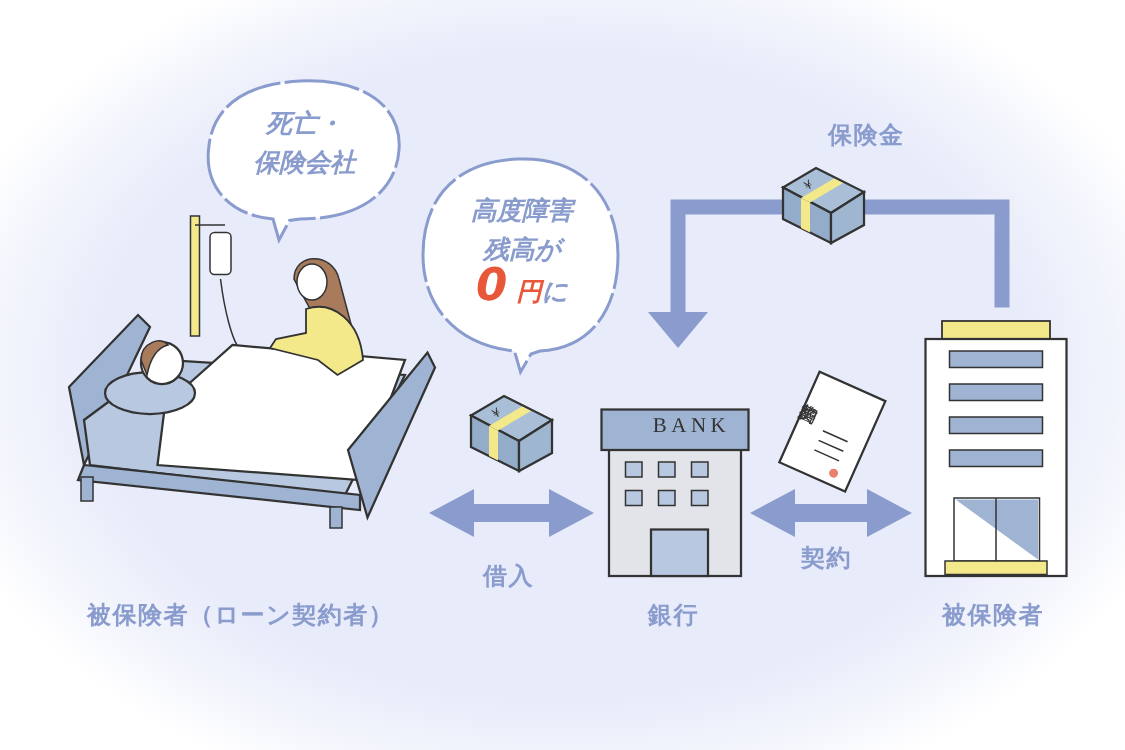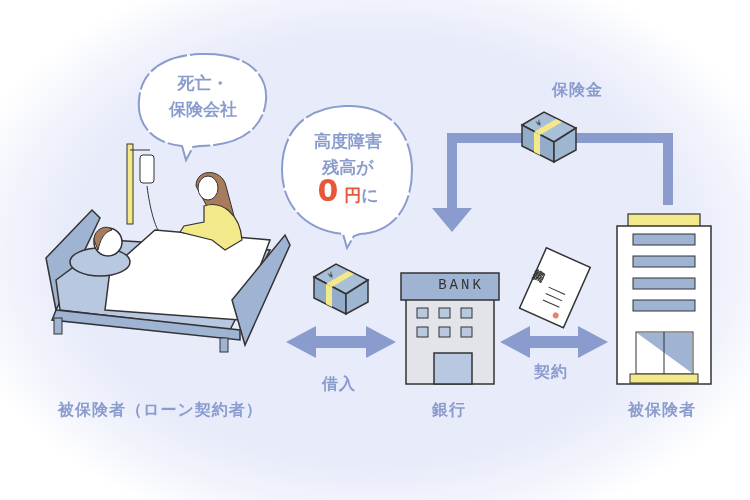--- a/index.html
+++ b/index.html
@@ -1,20 +1,20 @@
 <!DOCTYPE html>
 <html><head>
 <meta charset="utf-8">
 <style>
   html, body { margin: 0; padding: 0; }
   body { width: 750px; height: 500px; position: relative; overflow: hidden; background: #ffffff; font-family: "DejaVu Sans", sans-serif; }
   .bg { position: absolute; left: 0; top: 0; width: 750px; height: 500px;
         background: radial-gradient(ellipse 430px 300px at 375px 250px, #e8ebfa 0%, #e8ebfa 72%, #f2f4fc 86%, #ffffff 100%); }
   .label { position: absolute; color: #8a9ccd; font-weight: bold; font-size: 16px; letter-spacing: 1px; white-space: nowrap; }
-  .bubble-text { position: absolute; color: #8a9ccd; font-weight: bold; font-size: 17px; text-align: center; line-height: 26px; white-space: nowrap; }
+  .bubble-text { position: absolute; color: #8a9ccd; font-weight: bold; font-size: 17px; text-align: center; line-height: 26px; white-space: nowrap; font-style: italic; }
   .zero { color: #e8573a; font-size: 30px; font-weight: bold; }
   .yen { color: #e8573a; font-size: 17px; }
   svg { position: absolute; left: 0; top: 0; }
 </style>
 </head>
 <body>
 
 <div class="bg"></div>
 
 <svg width="750" height="500" viewBox="0 0 750 500">
@@ -139,15 +139,15 @@
   </div>
 </div>
 
 <div class="label" style="left:523px; top:80px;margin-left:29px;">保険金</div>
 <div class="label" style="left:322px; top:374px;">借入</div>
 <div class="label" style="left:534px; top:362px;">契約</div>
 <div class="label" style="left:58px; top:400px;">被保険者（ローン契約者）</div>
 <div class="label" style="left:432px; top:400px;">銀行</div>
 <div class="label" style="left:628px; top:400px;">被保険者</div>
 
-<div style="position:absolute; left:401px; top:277px; width:120px; text-align:center; font-family:Liberation Mono, monospace; font-size:14px; color:#333; letter-spacing:3px;">BANK</div>
+<div style="position:absolute; left:401px; top:277px; width:120px; text-align:center; font-family:Liberation Serif, serif; font-size:14px; color:#333; letter-spacing:3px;">BANK</div>
 
 <div style="position:absolute; left:537px; top:258px; font-size:12px; color:#333; transform:rotate(24deg); transform-origin:left top; writing-mode:vertical-rl;">契約書</div>
 
 </body></html>

